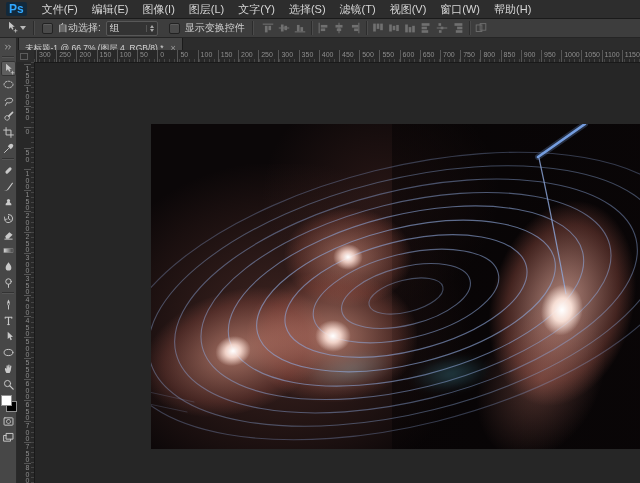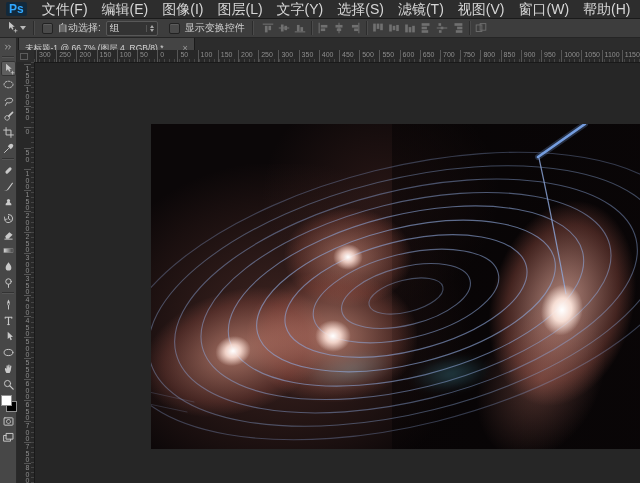--- a/index.html
+++ b/index.html
@@ -7,21 +7,21 @@
     width:640px;height:483px;overflow:hidden;position:relative;
     background:var(--ws-bg,#262626);
     font-family:"Liberation Sans","DejaVu Sans",sans-serif;
     -webkit-font-smoothing:antialiased;
   }
   
   #menubar{position:absolute;left:0;top:0;right:0;height:18px;background:#2d2d2d;
     border-bottom:1px solid #1a1a1a;display:flex;align-items:center;padding-left:6px;z-index:30;}
   .ps-logo{color:var(--logo,#31a8ff);font-weight:bold;font-size:12px;line-height:14px;
     background:#12293b;border-radius:2px;padding:0 3px;margin-right:8px;}
-  .menu-item{color:#d6d6d6;font-size:14px;padding:0 7px;line-height:18px;cursor:default;}
+  .menu-item{color:#d6d6d6;font-size:11px;padding:0 7px;line-height:18px;cursor:default;}
   
   #optionsbar{position:absolute;left:0;top:19px;right:0;height:18px;background:#3d3d3d;
     border-bottom:1px solid #252525;display:flex;align-items:center;padding-left:5px;gap:5px;z-index:30;}
   .opt-sep{width:0;height:14px;border-left:1px solid #2c2c2c;border-right:1px solid #4b4b4b;margin:0 2px;}
   .tool-preview{display:flex;align-items:center;gap:2px;}
   .caret-down{width:0;height:0;border-left:3px solid transparent;border-right:3px solid transparent;border-top:4px solid #b9b9b9;}
   .checkbox{width:9px;height:9px;background:#4a4a4a;border:1px solid #222;border-radius:2px;box-shadow:inset 0 1px rgba(255,255,255,.1);}
   .opt-label{font-size:10px;color:#cfcfcf;white-space:nowrap;}
   .combo{height:13px;min-width:44px;background:#333;border:1px solid #585858;border-radius:2px;
     display:flex;align-items:center;justify-content:space-between;padding:0 3px;font-size:9.5px;color:#ddd;}
@@ -35,21 +35,21 @@
     border-right:1px solid #2a2a2a;display:flex;flex-direction:column;align-items:center;padding-top:1px;z-index:25;}
   .tool{width:15px;height:15px;display:flex;align-items:center;justify-content:center;margin-top:1px;border-radius:2px;}
   .tool.selected{background:#5e5e5e;box-shadow:inset 0 0 0 1px #333;}
   .tdiv{width:12px;border-top:1px solid #333;border-bottom:1px solid #555;margin:2px 0;}
   #swatches{position:relative;width:15px;height:18px;margin-top:3px;}
   #swatches .fg{position:absolute;left:0;top:0;width:9px;height:9px;border:1px solid #909090;z-index:2;}
   #swatches .bgc{position:absolute;left:5px;top:6px;width:9px;height:9px;border:1px solid #909090;}
   
   #tabbar{position:absolute;left:16px;top:37px;right:0;height:13px;background:#2c2c2c;border-bottom:1px solid #1d1d1d;z-index:20;}
   .tab{position:absolute;left:2px;top:0;height:23px;background:#444;display:flex;align-items:center;
-    padding:0 6px;gap:19px;border-right:1px solid #1b1b1b;border-left:1px solid #1b1b1b;}
+    padding:0 6px;gap:7px;border-right:1px solid #1b1b1b;border-left:1px solid #1b1b1b;}
   .tab-title{font-size:8.5px;color:#d4d4d4;white-space:nowrap;}
   .tab-close{font-size:9px;color:#9b9b9b;line-height:9px;}
   #ruler-corner{position:absolute;left:16px;top:50px;width:18px;height:12px;background:#2d2d2d;
     border-right:1px solid #191919;border-bottom:1px solid #191919;z-index:21;}
   #ruler-corner::after{content:"";position:absolute;left:4px;top:3px;width:6px;height:5px;border:1px solid #5c5c5c;}
   #hruler{position:absolute;left:34px;top:50px;right:0;height:12px;background:#282828;border-bottom:1px solid #191919;overflow:hidden;z-index:21;
     background-image:repeating-linear-gradient(to right,#454545 0 1px,transparent 1px 5px);
     background-size:100% 3px;background-repeat:no-repeat;background-position:0 9px;}
   .hlab{position:absolute;top:0;height:12px;border-left:1px solid #565656;padding-left:2px;
     font-size:7px;line-height:10px;color:#8d8d8d;white-space:nowrap;}

